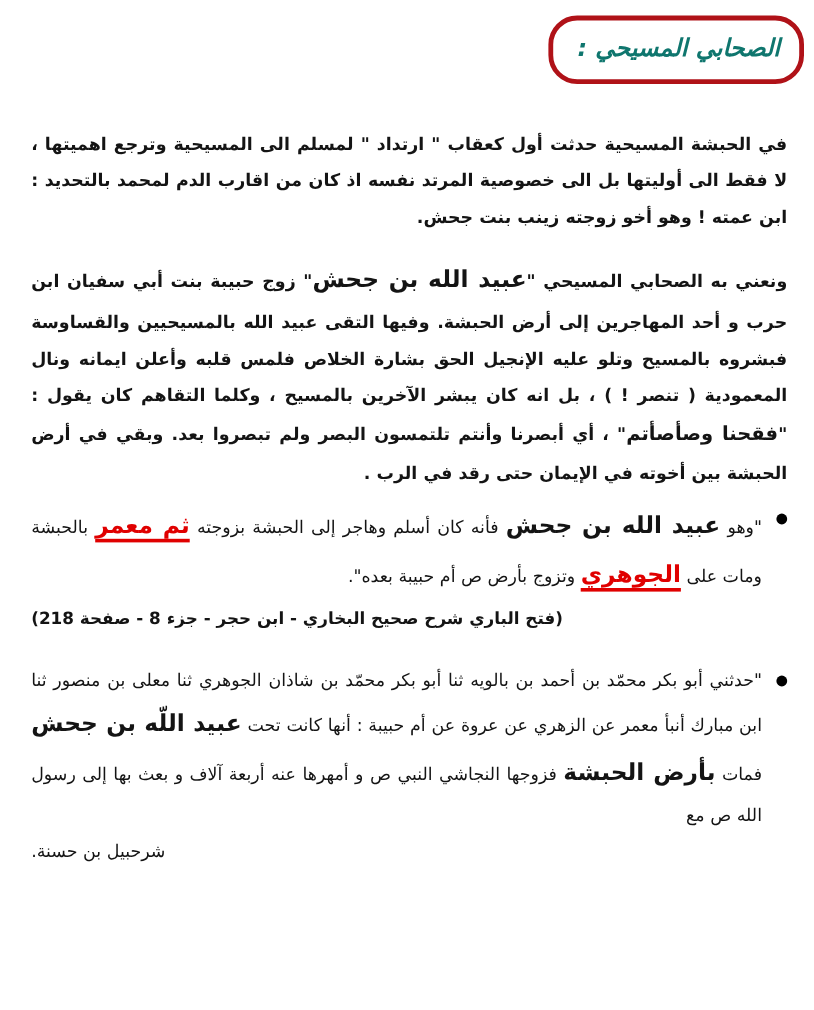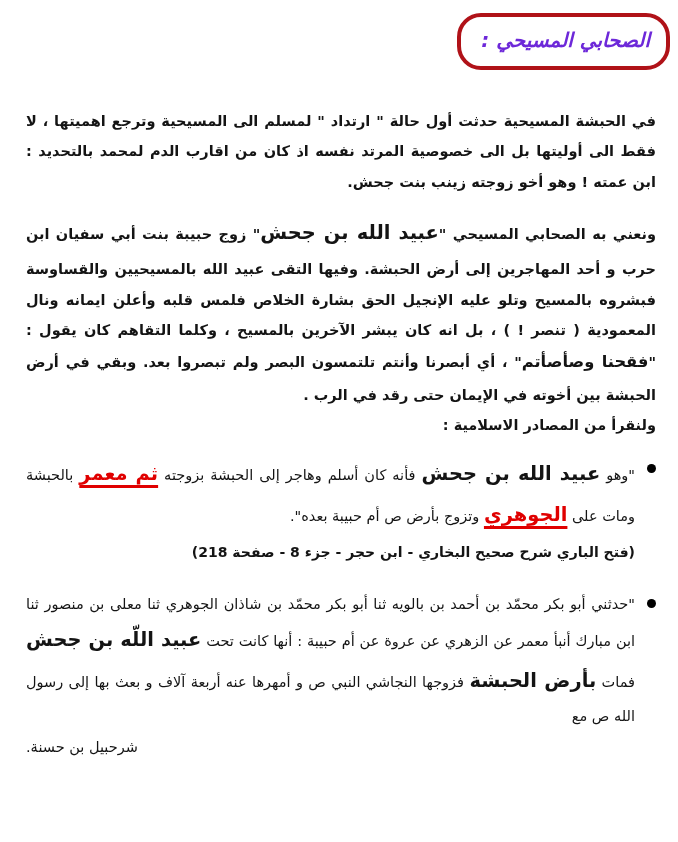--- a/index.html
+++ b/index.html
@@ -20,21 +20,21 @@
     width: fit-content;
     max-width: 260px;
     border: 4px solid var(--border-red, #b01218);
     border-radius: 24px;
     padding: 5px 16px 7px 20px;
     font-size: 20px;
     font-weight: bold;
     font-style: italic;
     line-height: 1.85;
     text-align: right;
-    color: #6d28d9;
+    color: #0f766e;
   }
   .content {
     margin-top: 36px;
     padding: 0 14px 0 16px;
     font-size: 14.5px;
     line-height: 2.1;
     text-align: justify;
   }
   .para { font-weight: bold; }
   .gap-after { margin-bottom: 16px; }
@@ -52,21 +52,21 @@
     width: 9px;
     height: 9px;
     margin-top: 10px;
     background: #000000;
     border-radius: 50%;
   }
   .bullet-body { flex: 1 1 auto; min-width: 0; }
   .quote { text-align: justify; }
   .tail-left { text-align: left; }
   .cite {
-    text-align: right;
+    text-align: left;
     font-weight: bold;
     margin-top: 2px;
     font-size: 14px;
   }
   .seg-b { font-weight: bold; font-size: 1.12em; }
   .seg-bl { font-weight: bold; font-size: 1.34em; letter-spacing: 0.5px; }
   .seg-r {
     color: var(--red, #e00000);
     font-weight: bold;
     font-size: 1.34em;
@@ -80,26 +80,25 @@
 <body>
 
 <div class="page">
 
   <div class="title-box">
     <div>الصحابي المسيحي :</div>
   </div>
 
   <div class="content">
 
-    <p class="para gap-after">في الحبشة المسيحية حدثت أول حالة " ارتداد " لمسلم الى المسيحية وترجع اهميتها ، لا فقط الى أوليتها بل الى خصوصية المرتد نفسه اذ كان من اقارب الدم لمحمد بالتحديد : ابن عمته ! وهو أخو زوجته زينب بنت جحش.</p>
+    <p class="para gap-after">في الحبشة المسيحية حدثت أول كعقاب " ارتداد " لمسلم الى المسيحية وترجع اهميتها ، لا فقط الى أوليتها بل الى خصوصية المرتد نفسه اذ كان من اقارب الدم لمحمد بالتحديد : ابن عمته ! وهو أخو زوجته زينب بنت جحش.</p>
 
     <p class="para"><span>ونعني به الصحابي المسيحي "</span><span class="seg-bl">عبيد الله بن جحش</span><span>" زوج حبيبة بنت أبي سفيان ابن حرب و أحد المهاجرين إلى أرض الحبشة. وفيها التقى عبيد الله بالمسيحيين والقساوسة فبشروه بالمسيح وتلو عليه الإنجيل الحق بشارة الخلاص فلمس قلبه وأعلن ايمانه ونال المعمودية ( تنصر ! ) ، بل انه كان يبشر الآخرين بالمسيح ، وكلما التقاهم كان يقول : "</span><span class="seg-b">فقحنا وصأصأتم</span><span>" ، أي أبصرنا وأنتم تلتمسون البصر ولم تبصروا بعد. وبقي في أرض الحبشة بين أخوته في الإيمان حتى رقد في الرب .</span></p>
 
 
-    <p class="para sources-lead">ولنقرأ من المصادر الاسلامية :</p>
 
     <div class="bullet">
       <span class="bullet-dot"></span>
       <div class="bullet-body">
         <div class="quote"><span>"وهو </span><span class="seg-bl">عبيد الله بن جحش</span><span> فأنه كان أسلم وهاجر إلى الحبشة بزوجته </span><span class="seg-r">ثم معمر</span><span> بالحبشة ومات على </span><span class="seg-r">الجوهري</span><span> وتزوج بأرض ص  أم حبيبة بعده".</span></div>
         <div class="cite">(فتح الباري شرح صحيح البخاري - ابن حجر - جزء 8 - صفحة 218)</div>
       </div>
     </div>
 
     <div class="bullet">

